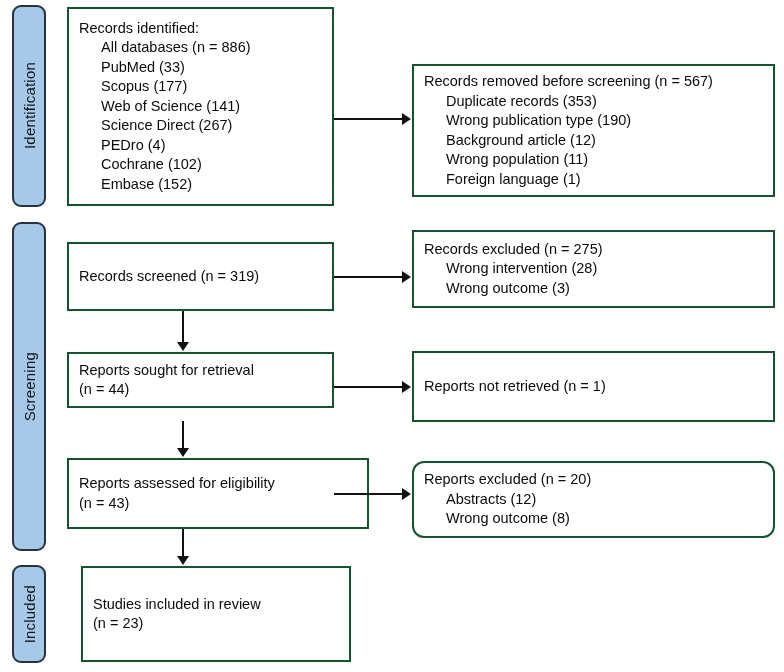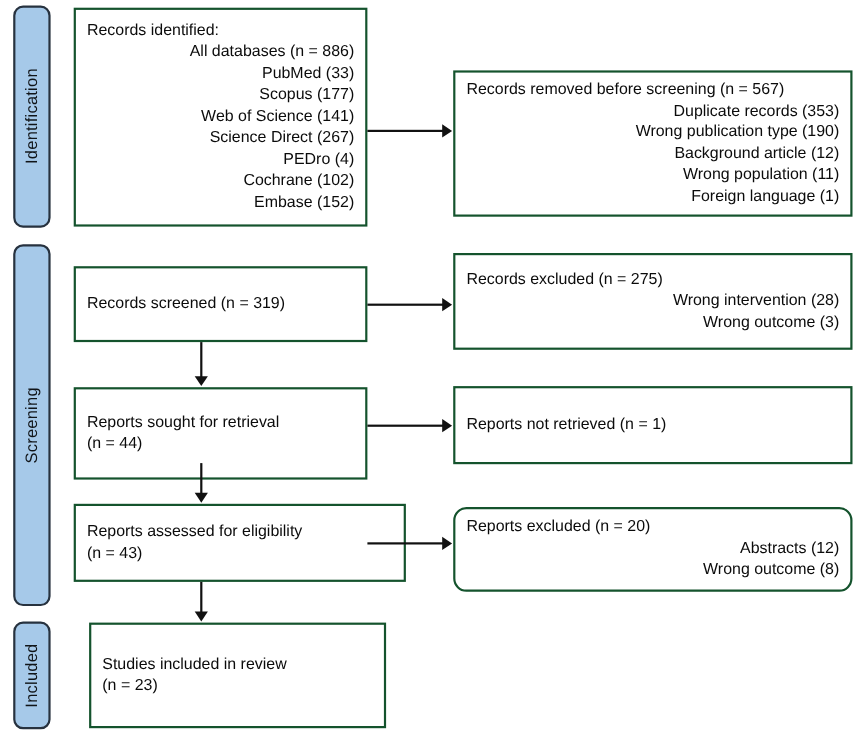--- a/index.html
+++ b/index.html
@@ -53,31 +53,31 @@
     flex-direction: column;
     justify-content: center;
     padding: 4px 10px;
   }
   .flow-box .line {
     font-size: 14.5px;
     line-height: 19.5px;
     color: #0b0b0b;
     white-space: nowrap;
   }
-  .flow-box .line.indent { padding-left: 22px; text-align: right; }
+  .flow-box .line.indent { padding-left: 22px; }
 
   
   #box-records-identified { left: 67px;  top: 7px;   width: 267px; height: 199px; }
   #box-records-removed    { left: 412px; top: 52px;  width: 363px; height: 133px; margin-top: 12px; }
 
   
   #box-records-screened   { left: 67px;  top: 242px; width: 267px; height: 69px;  }
-  #box-records-excluded   { left: 412px; top: 230px; width: 363px; height: 88px;  }
-
-  #box-reports-sought     { left: 67px;  top: 352px; width: 267px; height: 84px;  }
+  #box-records-excluded   { left: 412px; top: 230px; width: 363px; height: 78px;  }
+
+  #box-reports-sought     { left: 67px;  top: 352px; width: 267px; height: 56px;  }
   #box-reports-notretr    { left: 412px; top: 351px; width: 363px; height: 71px;  }
 
   #box-reports-assessed   { left: 67px;  top: 458px; width: 302px; height: 71px;  }
   #box-reports-excluded   { left: 412px; top: 461px; width: 363px; height: 77px; border-radius: 12px;  }
 
   
   #box-studies-included   { left: 67px;  top: 566px; width: 270px; height: 96px; margin-left: 14px;  }
 
   
   .conn { position: absolute; background: #111111; }

